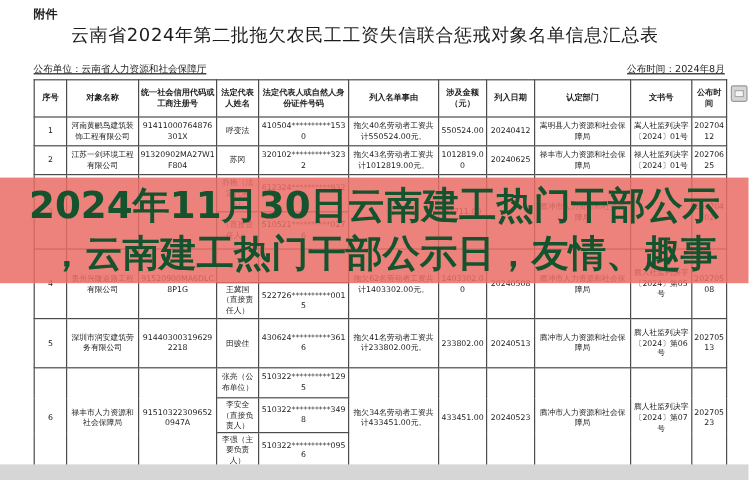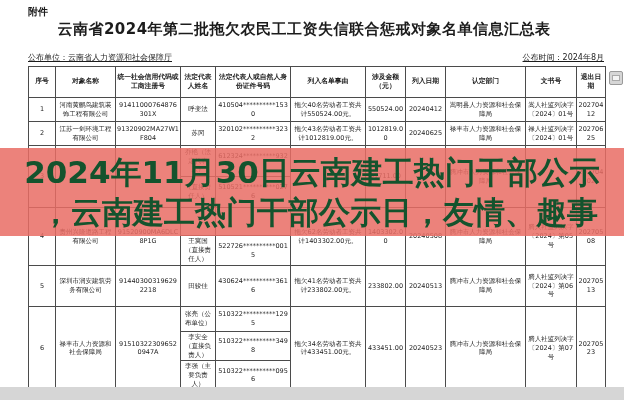--- a/index.html
+++ b/index.html
@@ -1,20 +1,20 @@
 <!DOCTYPE html>
 <html><head>
 <meta charset="utf-8">
 <style>
   html,body{margin:0;padding:0;background:#fff;}
   .screen{position:relative;width:624px;height:400px;background:#ffffff;overflow:hidden;
           font-family:"DejaVu Sans","Liberation Sans",sans-serif;color:#1c1c1c;}
   .attachment{position:absolute;left:28px;top:5px;font-size:10px;font-weight:bold;}
   .doc-title{position:absolute;left:0;right:16px;top:20px;text-align:center;
-             font-size:15px;font-weight:bold;letter-spacing:0.5px;}
+             font-size:15px;font-weight:normal;letter-spacing:0.5px;}
   .meta-row{position:absolute;left:28px;right:20px;top:52px;display:flex;
             justify-content:space-between;font-size:8px;text-decoration:underline;}
   table.main{position:absolute;left:28px;top:66px;width:577px;border-collapse:collapse;
              table-layout:fixed;font-size:6.5px;line-height:1.35;}
   table.main th,table.main td{border:1px solid #4b4b4b;text-align:center;vertical-align:middle;
              padding:1px 1px;overflow:hidden;word-break:break-all;}
   table.main th{font-weight:bold;font-size:6.8px;}
   td.reason{text-align:left;}
   .rh-head{height:31px;border-radius:10px;}
   .rh-24{height:24px;}
@@ -72,21 +72,21 @@
       <th>序号</th>
       <th>对象名称</th>
       <th>统一社会信用代码或工商注册号</th>
       <th>法定代表人姓名</th>
       <th>法定代表人或自然人身份证件号码</th>
       <th>列入名单事由</th>
       <th>涉及金额（元）</th>
       <th>列入日期</th>
       <th>认定部门</th>
       <th>文书号</th>
-      <th>退出日期</th>
+      <th>公布时间</th>
     </tr>
 
     <tr class="rh-24">
       <td>1</td>
       <td>河南黄鹂鸟建筑装饰工程有限公司</td>
       <td>91411000764876301X</td>
       <td>呼变法</td>
       <td>410504**********1530</td>
       <td class="reason">拖欠40名劳动者工资共计550524.00元。</td>
       <td>550524.00</td>

